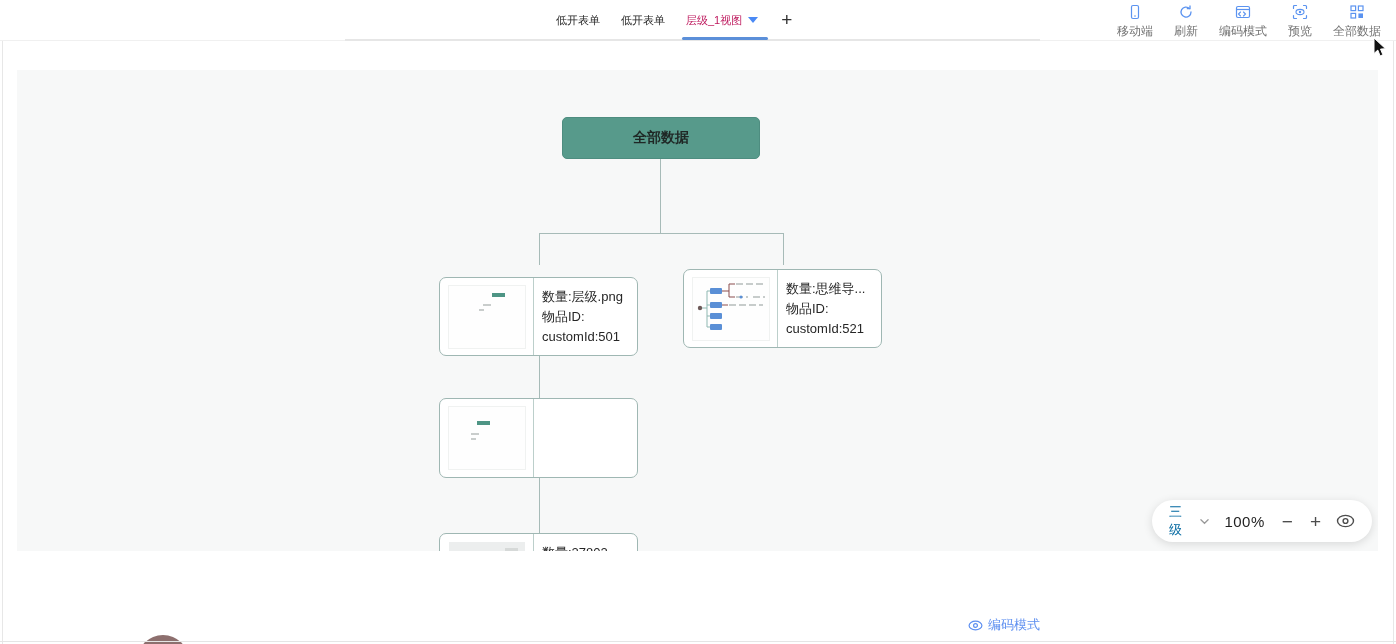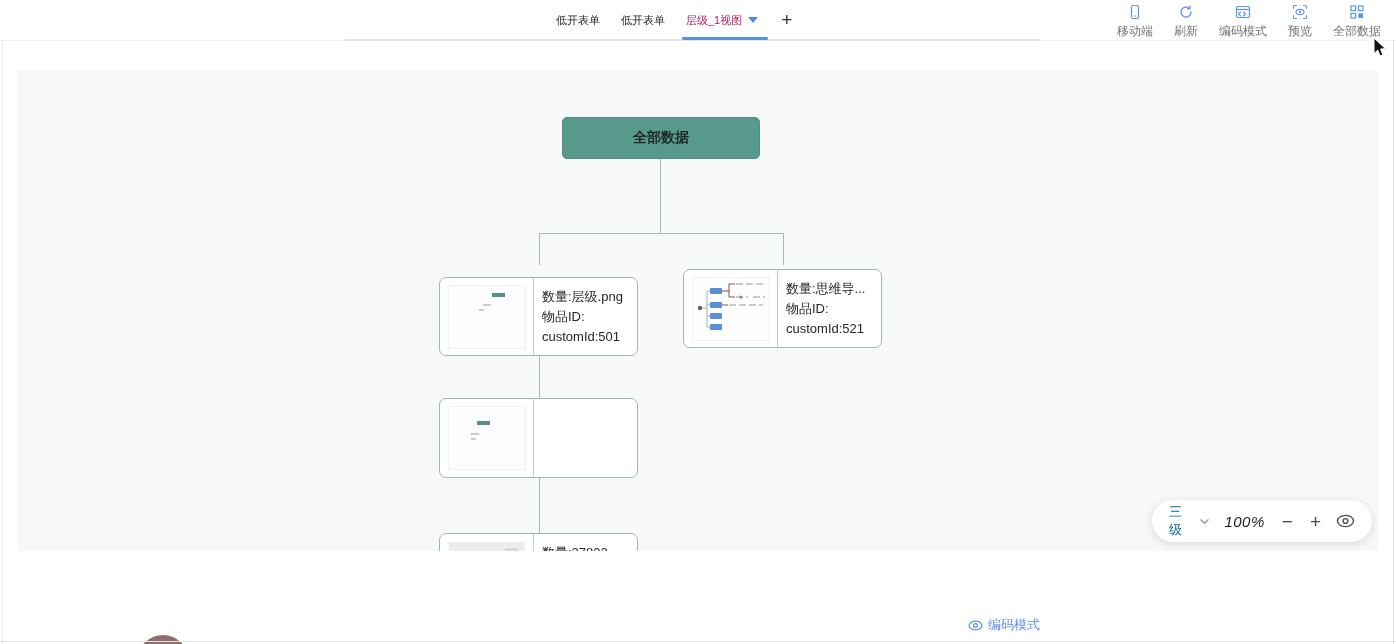--- a/index.html
+++ b/index.html
@@ -55,21 +55,21 @@
   .thumb.thumb-gray .teal-dash { background: #d6d9d8; }
   .card-text { flex: 1; padding: 9px 0 0 8px; font-size: 13px; line-height: 20px;
     color: #262626; overflow: hidden; white-space: nowrap; }
 
   
   .zoom-pill { position: absolute; left: 1135px; top: 430px; width: 220px; height: 42px;
     background: #fff; border-radius: 21px; box-shadow: 0 2px 10px rgba(0,0,0,0.13);
     display: flex; align-items: center; padding: 0 17px; }
   .zoom-level { font-size: 13px; color: #0369a1; cursor: pointer; display: flex;
     align-items: center; gap: 8px; }
-  .zoom-percent { font-size: 15px; color: #1f1f1f; margin-left: 15px; letter-spacing: 0.5px; font-style: italic; }
+  .zoom-percent { font-size: 15px; color: #1f1f1f; margin-left: 15px; letter-spacing: 0.5px; }
   .zoom-btn { font-size: 19px; color: #4d4d4d; margin-left: 17px; cursor: pointer;
     line-height: 1; user-select: none; }
   .zoom-eye { margin-left: 15px; cursor: pointer; display: flex; align-items: center; }
 
   
   .api-link { position: absolute; left: 968px; top: 616px; display: flex; align-items: center;
     gap: 5px; color: #5c8ef0; font-size: 13px; cursor: pointer; }
   .avatar-partial { position: absolute; left: 137px; top: 635px; width: 52px; height: 52px;
     border-radius: 50%; background: #8d6f6e; }
 

